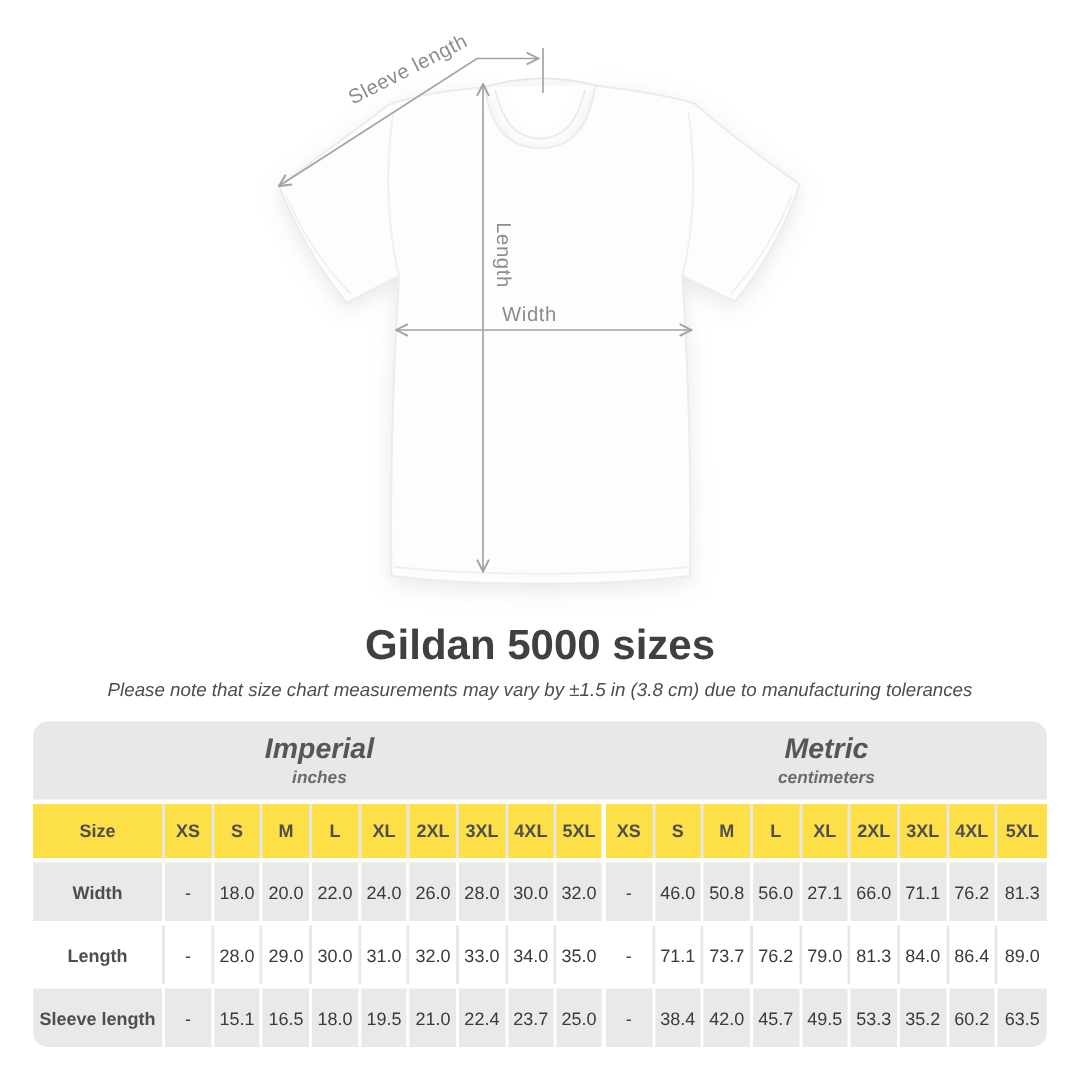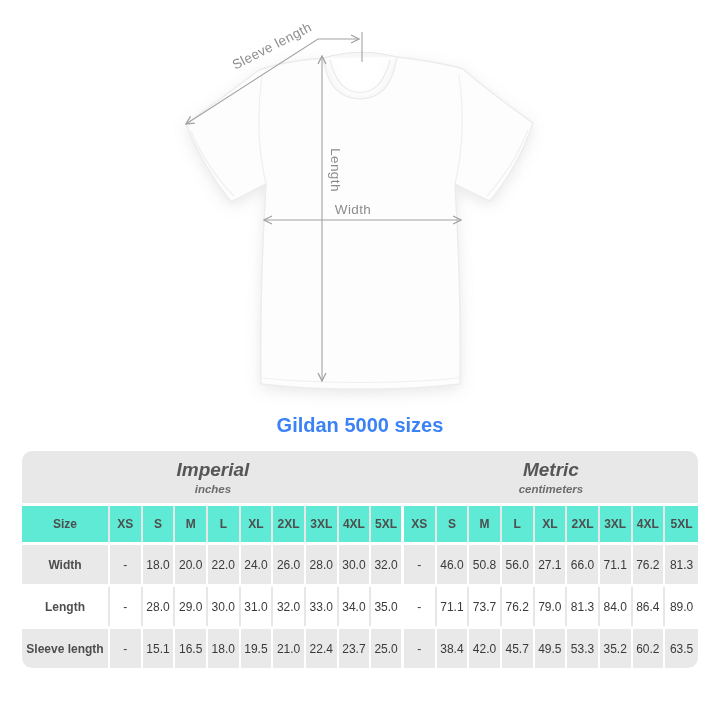--- a/index.html
+++ b/index.html
@@ -9,21 +9,21 @@
     -webkit-font-smoothing:antialiased;
   }
 
   
   .figure { position:relative; width:720px; height:408px; }
   .figure svg { display:block; }
   .meas-text { fill:#8d8d8d; font-size:13.5px; letter-spacing:.4px; }
 
   
   .heading { text-align:center; margin-top:6px; }
-  .title { font-size:20px; font-weight:bold; color:#3b82f6; margin:0; }
+  .title { font-size:28px; font-weight:bold; color:#404040; margin:0; }
   .subtitle { font-size:12.5px; font-style:italic; color:#4d4d4d; margin-top:7px; }
 
   
   .table-wrap { margin-top:11px; }
   table.size-table {
     width:676px; margin:0 auto;
     border-collapse:separate; border-spacing:0 3px;
     table-layout:fixed; font-size:12px;
   }
   .size-table th, .size-table td {
@@ -34,21 +34,21 @@
 
   
   th.unit { background:#e8e8e8; height:52px; }
   th.unit-left  { border-radius:10px 0 0 0; border-right:none; }
   th.unit-right { border-radius:0 10px 0 0; }
   .unit-name { font-weight:bold; font-style:italic; font-size:19px; color:#565656; }
   .unit-sub  { font-style:italic; font-size:11.5px; color:#6b6b6b; margin-top:2px; }
 
   
   tr.sizes-row th {
-    background:#5eead4; height:36px;
+    background:#fde047; height:36px;
     font-weight:bold; color:#4e4e4e;
     border-right-color:#e7e7e7;
   }
 
   
   tr.data-row td { height:39px; color:#3a3a3a; }
   tr.data-row td.row-label { font-weight:bold; color:#4e4e4e; }
   tr.row-gray  td { background:#e9e9e9; border-right-color:#ffffff; }
   tr.row-white td { background:#ffffff; border-right-color:#e7e7e7; }
 
@@ -110,20 +110,21 @@
     </g>
 
     <text class="meas-text" x="274" y="50" text-anchor="middle" transform="rotate(-27 274 50)">Sleeve length</text>
     <text class="meas-text" x="331" y="170" text-anchor="middle" transform="rotate(90 331 170)">Length</text>
     <text class="meas-text" x="353" y="214" text-anchor="middle">Width</text>
   </svg>
 </div>
 
 <div class="heading">
   <div class="title">Gildan 5000 sizes</div>
+  <div class="subtitle">Please note that size chart measurements may vary by ±1.5 in (3.8 cm) due to manufacturing tolerances</div>
 </div>
 
 <div class="table-wrap">
   <table class="size-table">
     <colgroup>
       <col style="width:88px">
       <col>
         <col>
         <col>
         <col>

